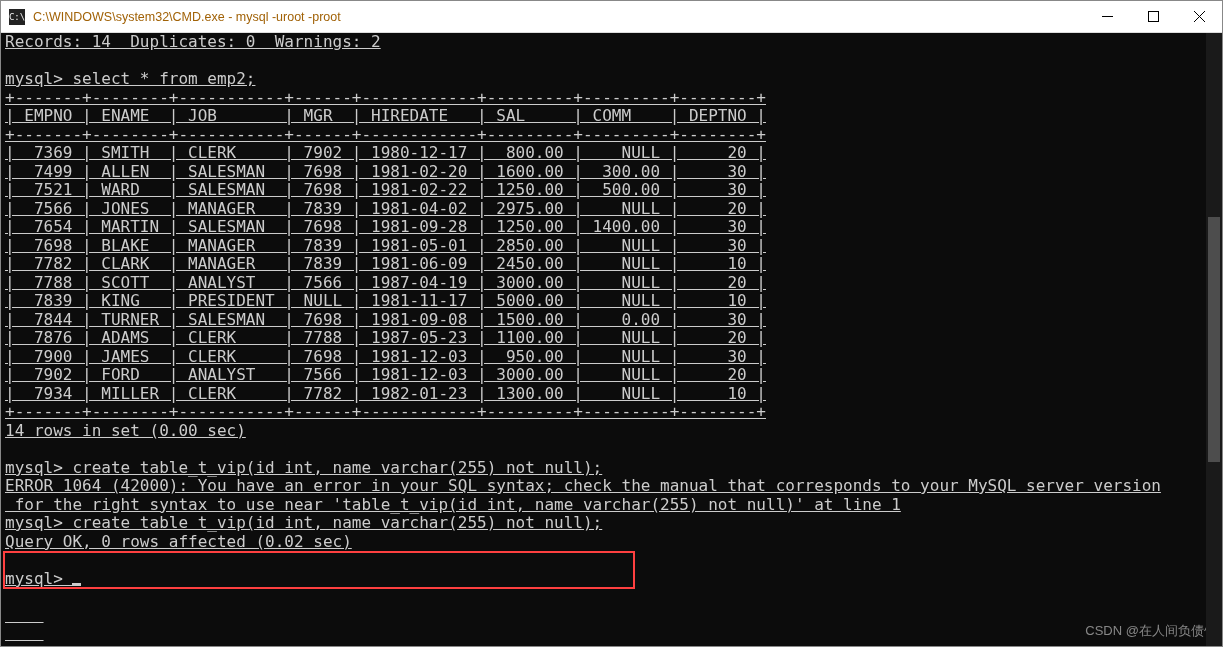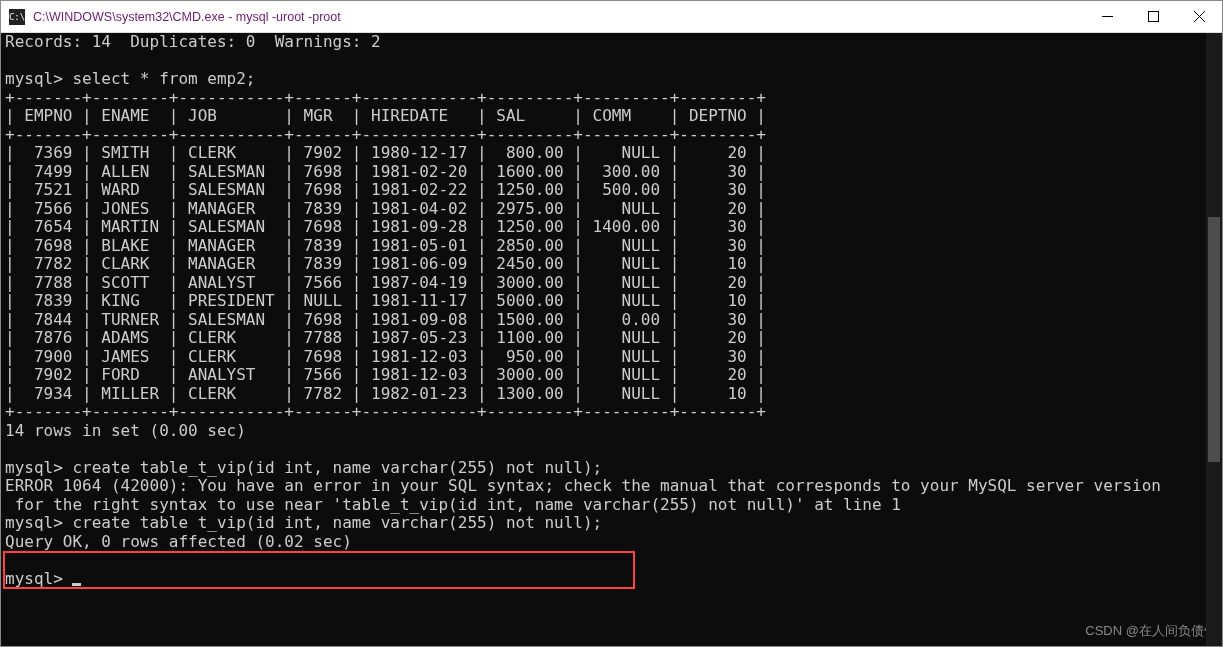--- a/index.html
+++ b/index.html
@@ -1,24 +1,24 @@
 <!DOCTYPE html>
 <html><head>
 <meta charset="utf-8">
 <style>
   * { box-sizing: border-box; }
   html, body { margin: 0; padding: 0; width: 1223px; height: 647px; overflow: hidden; font-family: "Segoe UI", sans-serif; background: #fff; }
   .window { width: 1223px; height: 647px; border: 1px solid #888; display: flex; flex-direction: column; background: #fff; }
   .titlebar { height: 32px; display: flex; align-items: center; background: #fff; border-bottom: 1px solid #ddd; }
   .titlebar .icon { width: 16px; height: 16px; margin: 0 8px 0 8px; background: #222; display: inline-flex; align-items: center; justify-content: center; color: #eee; font-size: 9px; font-family: monospace; }
-  .titlebar .title { flex: 0 0 auto; font-size: 12.5px; color: #701a75; }
+  .titlebar .title { flex: 0 0 auto; font-size: 12.5px; color: #a16207; }
   .titlebar .spacer { flex: 1 1 auto; }
   .win-btn { width: 46px; height: 32px; display: flex; align-items: center; justify-content: center; font-size: 14px; color: #000; }
   .win-btn svg { width: 11px; height: 11px; }
-  .terminal { flex: 1 1 auto; background: #0c0c0c; color: #cccccc; font-family: "NSimSun","SimSun","Consolas",monospace; font-size: 16px; line-height: 18.5px; padding: 0 4px; white-space: pre; overflow: hidden; letter-spacing: 0px; position: relative; }
+  .terminal { flex: 1 1 auto; background: #0c0c0c; color: #cccccc; font-family: "NSimSun","SimSun","Consolas",monospace; font-size: 16px; line-height: 18.5px; padding: 0 4px; white-space: pre; overflow: hidden; letter-spacing: 0px; position: relative; text-decoration: underline; }
   .hl-box { position: absolute; border: 2px solid #ff4040; pointer-events: none; }
   .cursor { display: inline-block; width: 9px; height: 3px; background: #ccc; vertical-align: -2px; }
   .watermark { position: absolute; right: 12px; bottom: 6px; color: rgba(200,200,200,0.65); font-family: "Microsoft YaHei", sans-serif; font-size: 13px; pointer-events: none; }
   .scrollbar { position: absolute; top: 33px; right: 1px; bottom: 1px; width: 16px; background: #1a1a1a; }
   .scroll-thumb { position: absolute; left: 2px; right: 2px; top: 30%; height: 40%; background: #4d4d4d; }
 </style>
 </head>
 <body>
 
 <div class="window">

